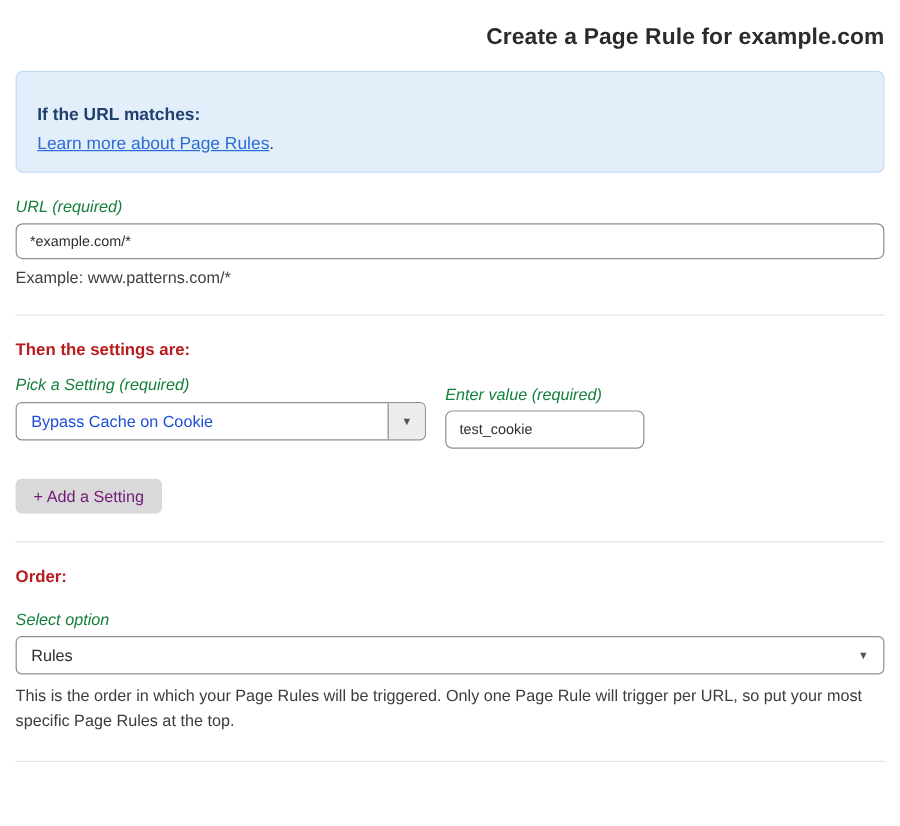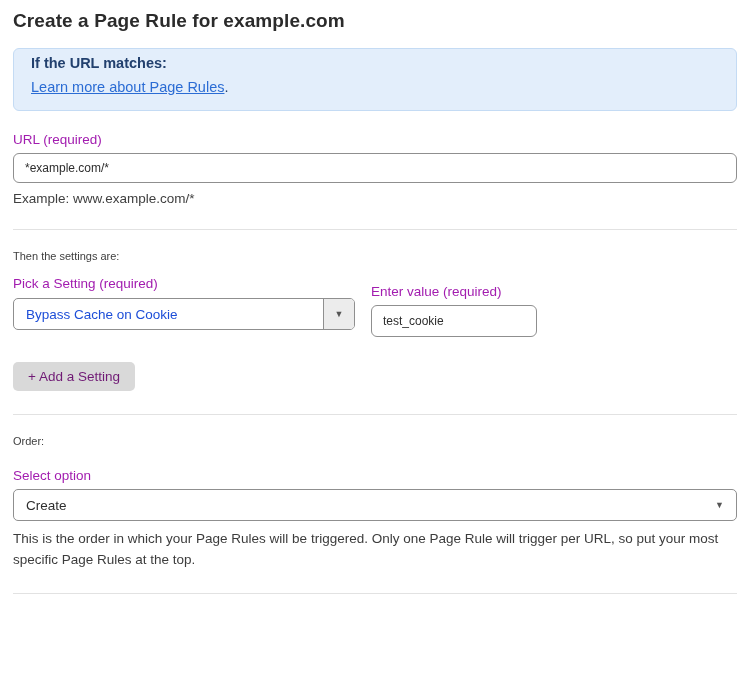--- a/index.html
+++ b/index.html
@@ -12,47 +12,49 @@
   .page {
     width: 750px; height: 688px;
     padding: 0 13px;
     overflow: hidden;
   }
   .page-title {
     font-size: 19px;
     font-weight: 700;
     color: #2b2b2b;
     margin: 0;
-    padding-top: 10px;
+    padding-top: 21px;
     letter-spacing: 0.1px;
+    text-align: right;
   }
   
   .info-box {
     margin-top: 16px;
     background: #e3eefb;
     border: 1px solid #c4dbf4;
     border-radius: 6px;
-    padding: 3px 17px 11px;
+    padding: 25px 17px 11px;
     font-size: 14.5px;
     line-height: 23.5px;
     color: #22406e;
   }
   .info-heading { font-weight: 700; }
   .info-body { margin: 0; }
   .info-link {
     color: #2b6cd4;
     text-decoration: underline;
     cursor: pointer;
   }
   .info-link-suffix { color: #22406e; }
   
   .field-label {
     font-size: 13.5px;
-    color: #a21caf;
+    color: #15803d;
     display: block;
+    font-style: italic;
   }
   .url-label { margin-top: 21px; }
   .text-input {
     display: block;
     width: 100%;
     height: 30px;
     border: 1px solid #8f8f8f;
     border-radius: 6px;
     padding: 0 11px;
     font-size: 12px;
@@ -66,23 +68,23 @@
     font-size: 13.5px;
     color: #404040;
     margin-top: 8px;
   }
   .divider {
     border: none;
     border-top: 1px solid #e2e2e2;
     margin: 23px 0 0;
   }
   .section-heading {
-    font-size: 11px;
-    font-weight: 400;
-    color: #404040;
+    font-size: 14px;
+    font-weight: 700;
+    color: #b91c1c;
     margin: 0;
     padding-top: 20px;
   }
   
   .settings-row {
     display: flex;
     align-items: flex-start;
     margin-top: 14px;
   }
   .settings-col-left { width: 342px; }
@@ -170,21 +172,21 @@
 
   <div class="info-box">
     <div class="info-heading">If the URL matches:</div>
     <div>
       <a class="info-link">Learn more about Page Rules</a><span class="info-link-suffix">.</span>
     </div>
   </div>
 
   <label class="field-label url-label">URL (required)</label>
   <input class="text-input url-input" type="text" value="*example.com/*" style="">
-  <div class="field-hint">Example: www.example.com/*</div>
+  <div class="field-hint">Example: www.patterns.com/*</div>
 
   <hr class="divider">
 
   <h2 class="section-heading">Then the settings are:</h2>
 
   <div class="settings-row">
     <div class="settings-col-left">
       <label class="field-label">Pick a Setting (required)</label>
       <div class="dropdown">
         <div class="dropdown-value">Bypass Cache on Cookie</div>
@@ -200,21 +202,21 @@
   </div>
 
   <button class="btn add-setting-btn">+ Add a Setting</button>
 
   <hr class="divider">
 
   <h2 class="section-heading">Order:</h2>
 
   <label class="field-label order-label">Select option</label>
   <div class="order-select">
-    <span class="order-select-value">Create</span>
+    <span class="order-select-value">Rules</span>
     <span class="arrow-glyph">▼</span>
   </div>
   <div class="order-help">This is the order in which your Page Rules will be triggered. Only one Page Rule will trigger per URL, so put your most specific Page Rules at the top.</div>
 
   <hr class="divider">
 
   
 
 </div>
 

